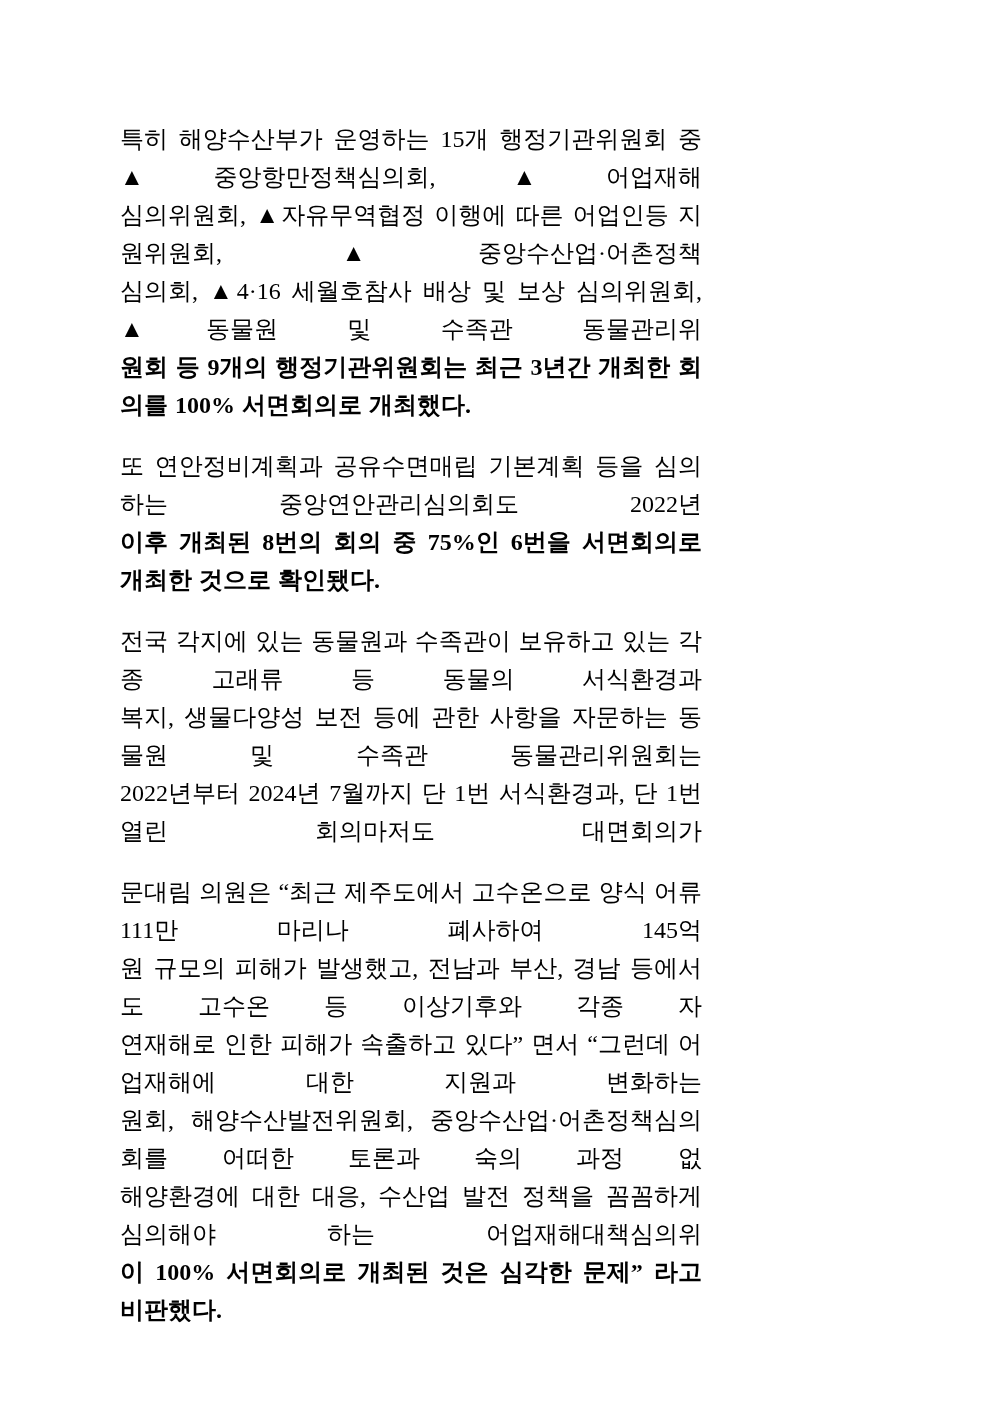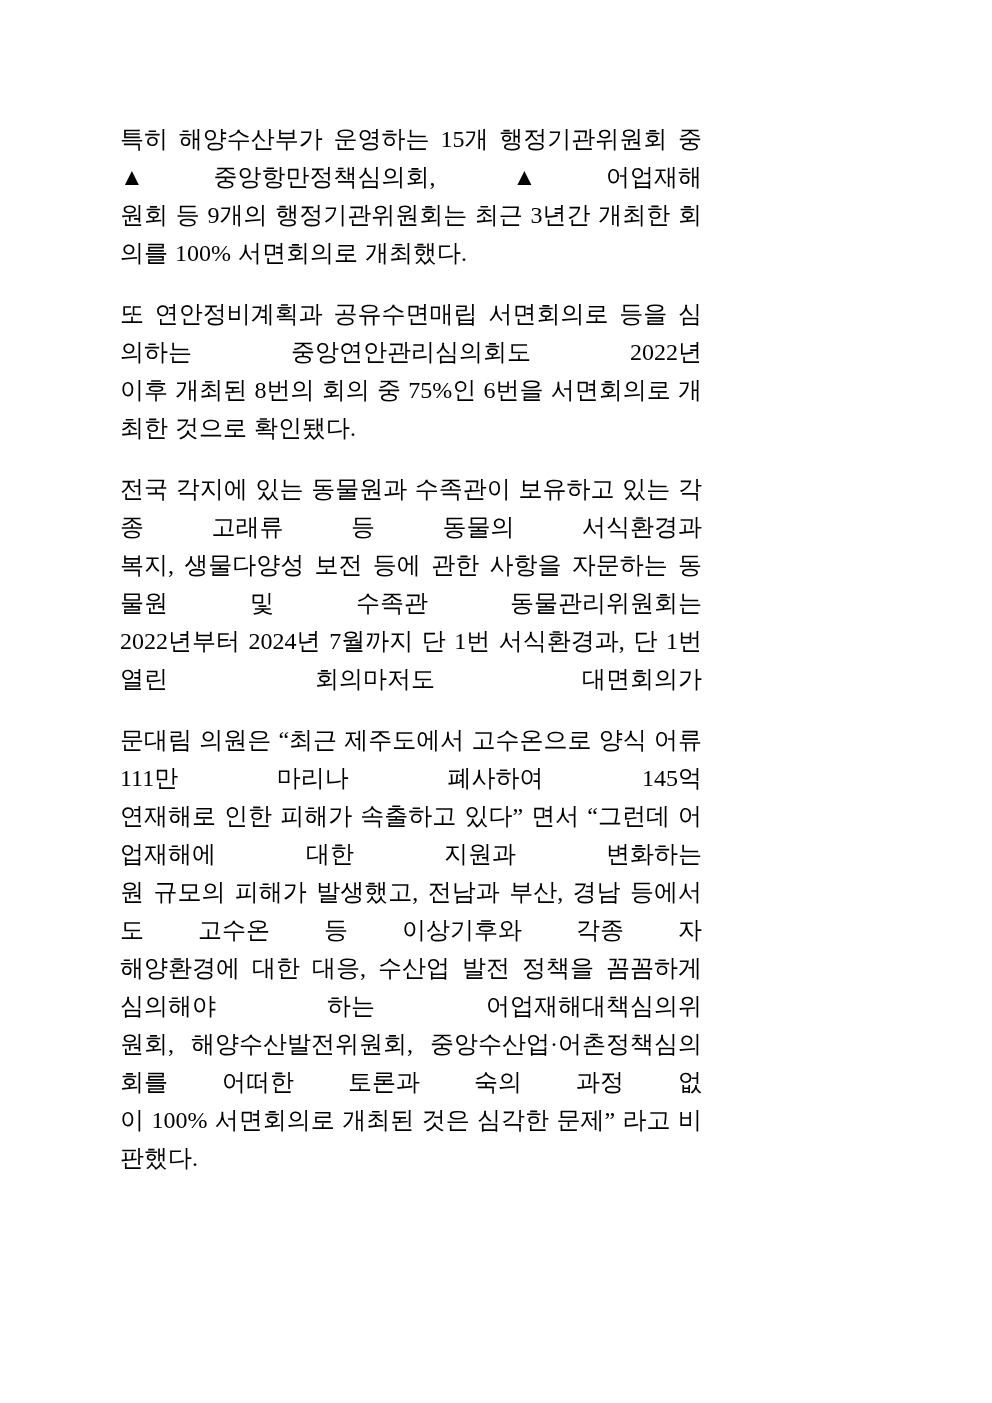--- a/index.html
+++ b/index.html
@@ -25,45 +25,48 @@
   }
   .line {
     text-align: justify;
     text-align-last: justify;
     word-spacing: 1px;
     white-space: normal;
   }
   .line.last {
     text-align: justify;
     text-align-last: left;
+    font-weight: bold;
   }
 </style>
 </head>
 <body>
 
 <div class="page">
 
   <div class="para">
     <div class="line">특히 해양수산부가 운영하는 15개 행정기관위원회 중 ▲중앙항만정책심의회, ▲어업재해</div>
+    <div class="line">심의위원회, ▲자유무역협정 이행에 따른 어업인등 지원위원회, ▲중앙수산업·어촌정책</div>
+    <div class="line">심의회, ▲4·16 세월호참사 배상 및 보상 심의위원회, ▲동물원 및 수족관 동물관리위</div>
     <div class="line last">원회 등 9개의 행정기관위원회는 최근 3년간 개최한 회의를 100% 서면회의로 개최했다.</div>
   </div>
 
   <div class="para">
-    <div class="line">또 연안정비계획과 공유수면매립 서면회의로 등을 심의하는 중앙연안관리심의회도 2022년</div>
+    <div class="line">또 연안정비계획과 공유수면매립 기본계획 등을 심의하는 중앙연안관리심의회도 2022년</div>
     <div class="line last">이후 개최된 8번의 회의 중 75%인 6번을 서면회의로 개최한 것으로 확인됐다.</div>
   </div>
 
   <div class="para">
     <div class="line">전국 각지에 있는 동물원과 수족관이 보유하고 있는 각종 고래류 등 동물의 서식환경과</div>
     <div class="line">복지, 생물다양성 보전 등에 관한 사항을 자문하는 동물원 및 수족관 동물관리위원회는</div>
     <div class="line">2022년부터 2024년 7월까지 단 1번 서식환경과, 단 1번 열린 회의마저도 대면회의가</div>
   </div>
 
   <div class="para">
     <div class="line">문대림 의원은 “최근 제주도에서 고수온으로 양식 어류 111만 마리나 폐사하여 145억</div>
+    <div class="line">원 규모의 피해가 발생했고, 전남과 부산, 경남 등에서도 고수온 등 이상기후와 각종 자</div>
     <div class="line">연재해로 인한 피해가 속출하고 있다” 면서 “그런데 어업재해에 대한 지원과 변화하는</div>
-    <div class="line">원 규모의 피해가 발생했고, 전남과 부산, 경남 등에서도 고수온 등 이상기후와 각종 자</div>
+    <div class="line">원회, 해양수산발전위원회, 중앙수산업·어촌정책심의회를 어떠한 토론과 숙의 과정 없</div>
     <div class="line">해양환경에 대한 대응, 수산업 발전 정책을 꼼꼼하게 심의해야 하는 어업재해대책심의위</div>
-    <div class="line">원회, 해양수산발전위원회, 중앙수산업·어촌정책심의회를 어떠한 토론과 숙의 과정 없</div>
     <div class="line last">이 100% 서면회의로 개최된 것은 심각한 문제” 라고 비판했다.</div>
   </div>
 
 </div>
 
 </body></html>

